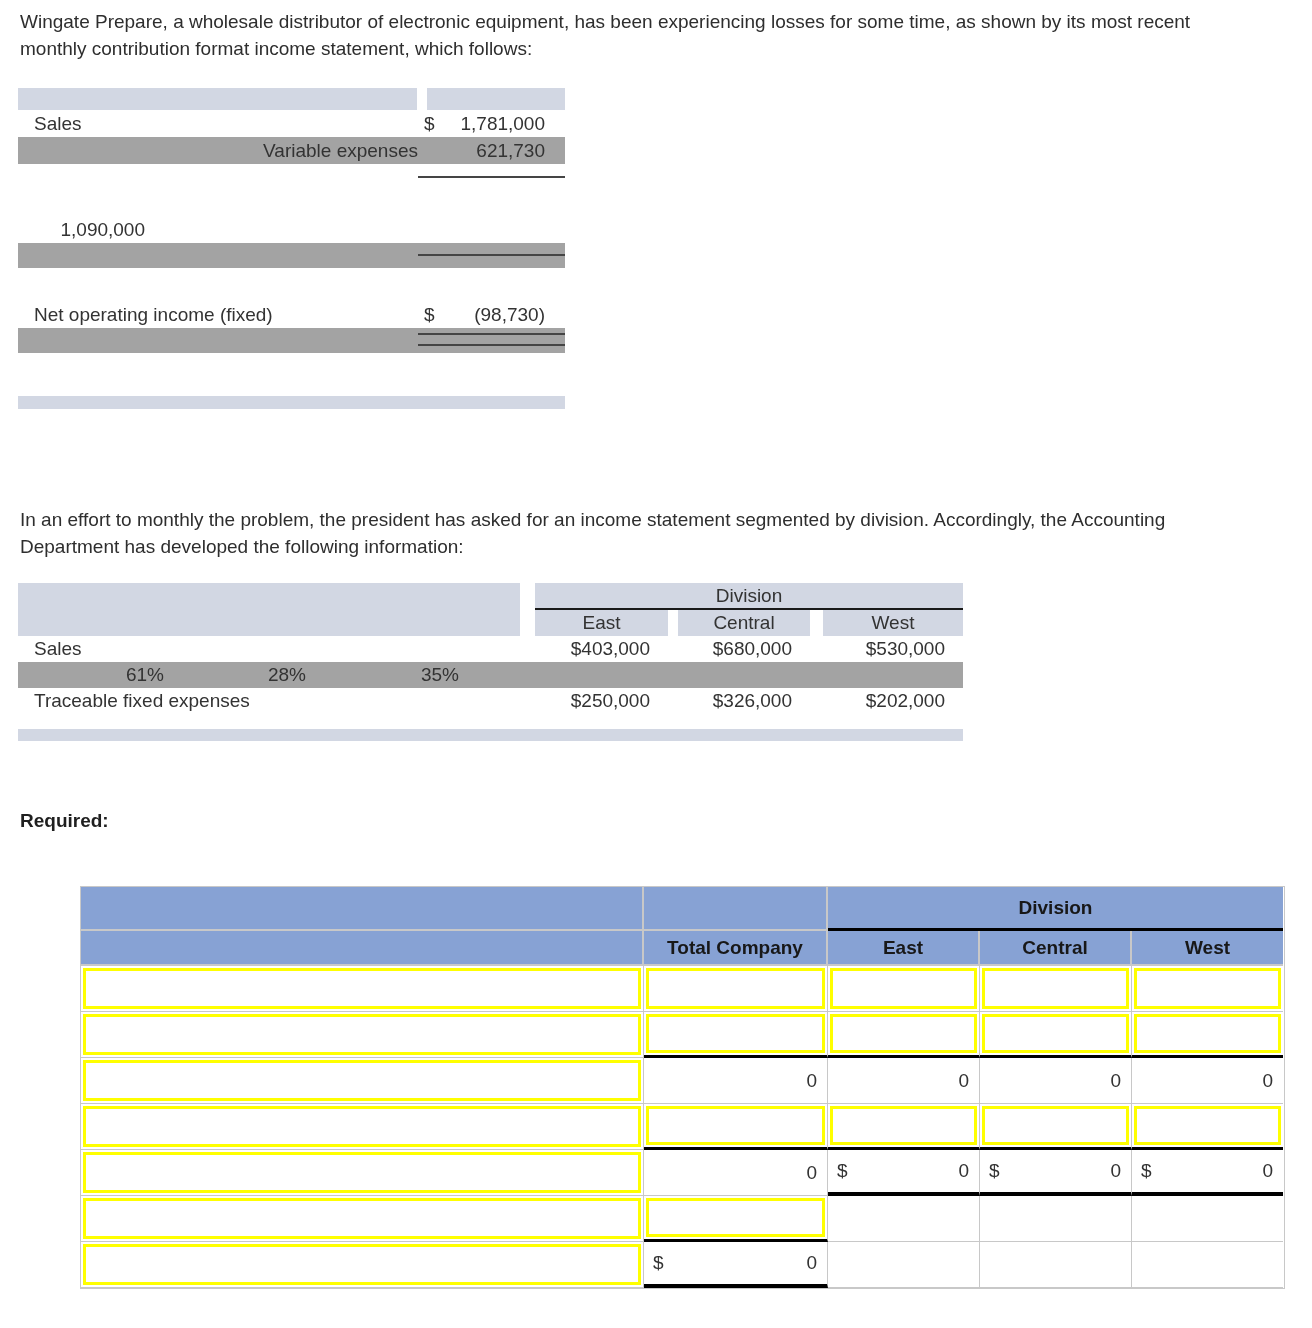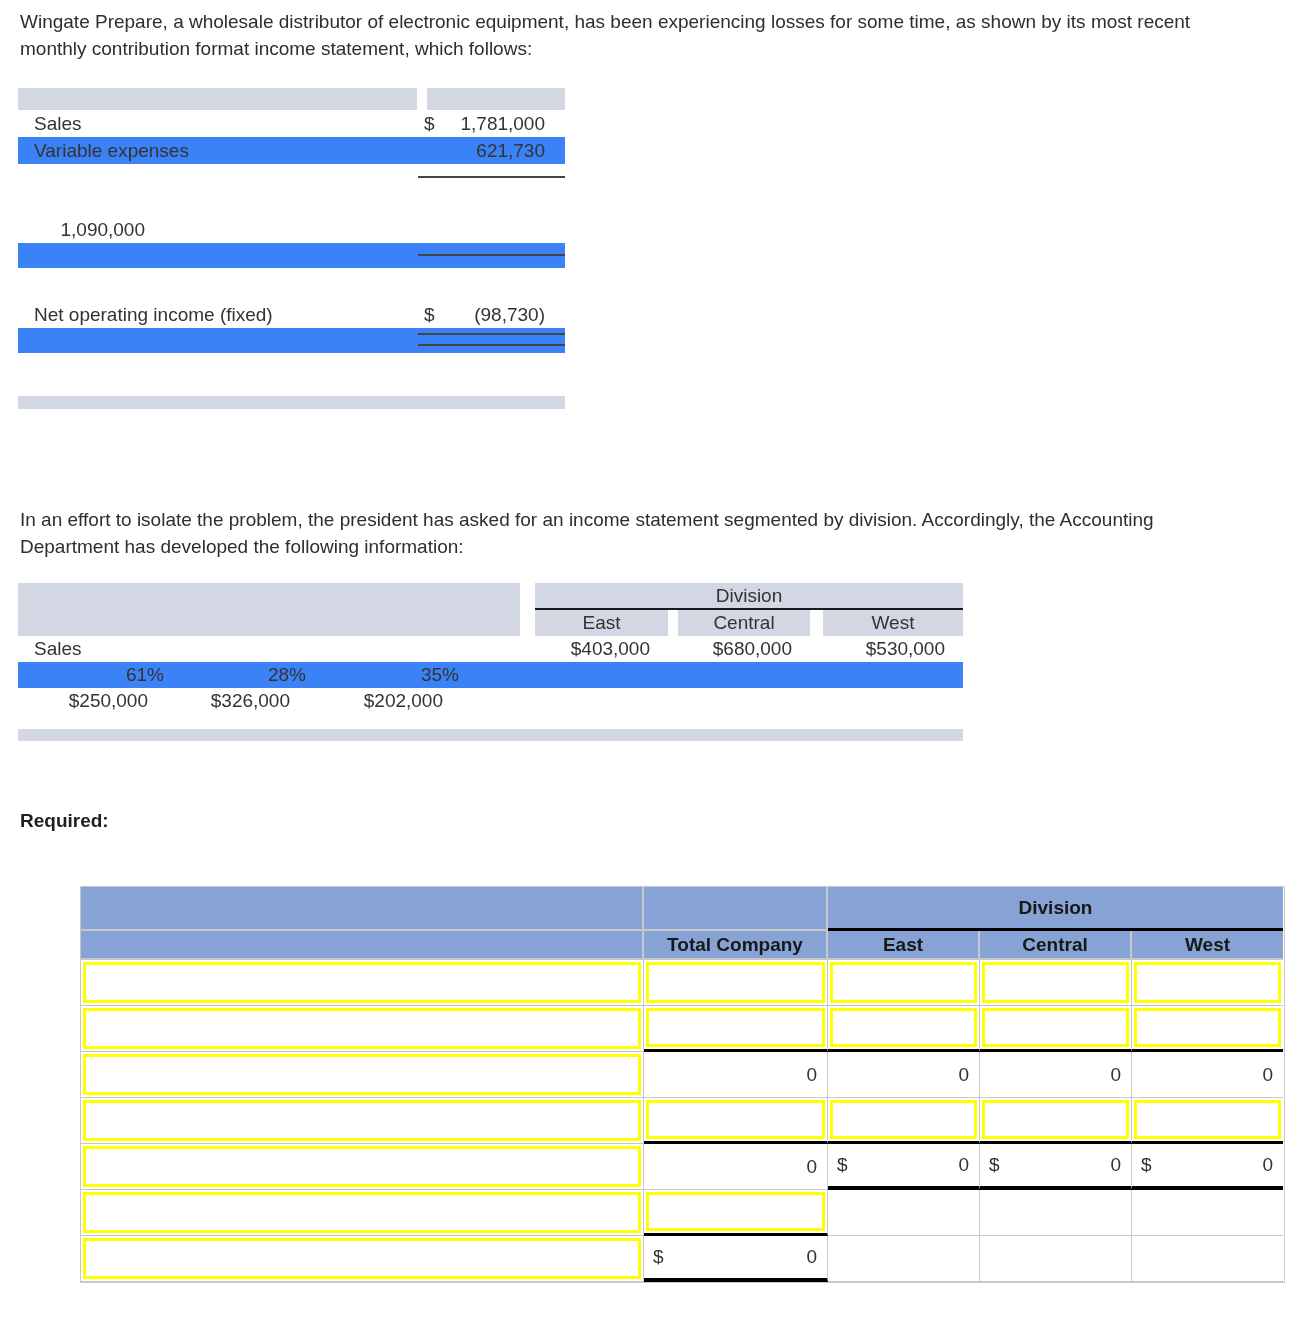--- a/index.html
+++ b/index.html
@@ -28,21 +28,21 @@
   .t1 { position: absolute; left: 18px; top: 88px; width: 547px; font-size: 19px; }
   .t1row { display: flex; align-items: center; height: 27px; }
   .t1label { width: 400px; padding-left: 16px; }
   .t1val { width: 147px; position: relative; display: flex; align-items: center; height: 100%; }
   .t1val .pfx { position: absolute; left: 6px; }
   .t1val .amt { margin-left: auto; padding-right: 20px; }
   .band { display: flex; height: 22px; }
   .band .b1 { width: 399px; background: #d2d7e3; }
   .band .bgap { width: 10px; background: #ffffff; }
   .band .b2 { flex: 1; background: #d2d7e3; }
-  .gray { background: #3b82f6; }
+  .gray { background: #a3a3a3; text-align: right; }
   .spacer { display: flex; }
   .rulebox { margin-left: auto; width: 147px; height: 100%; }
   .rule-u { border-bottom: 2px solid #454545; }
   .dblrule { margin-top: 5px; height: 13px; border-top: 2px solid #454545; border-bottom: 2px solid #454545; }
   .footband { height: 13px; background: #d2d7e3; }
 
   
   .t2 { position: absolute; left: 18px; top: 583px; width: 945px; font-size: 19px; }
   .t2row { display: flex; height: 26px; align-items: center; }
   .t2row.hdr1 { height: 27px; }
@@ -71,21 +71,21 @@
   .t3row { display: flex; }
   .t3 .cell { position: relative; height: 100%; border-right: 1px solid #c8c8c8; border-bottom: 1px solid #c8c8c8; background: #ffffff; }
   .t3 .cell:last-child { border-right: none; }
   .w-label { width: 563px; }
   .w-tc { width: 184px; }
   .w-e { width: 152px; }
   .w-c { width: 152px; }
   .w-w { width: 151px; }
   .w-divspan { width: 455px; }
   .hrow1 { height: 44px; }
-  .hrow2 { height: 29px; }
+  .hrow2 { height: 35px; }
   .brow { height: 46px; }
   .hcellblue { background: #87a2d4; border-right: 2px solid #c8c8c8; border-bottom: 2px solid #c8c8c8;
                display: flex; align-items: center; justify-content: center;
                font-weight: bold; color: #181818; height: 100%; position: relative; }
   .hcellblue.last { border-right: none; }
   .divhead { border-bottom: 3px solid #000000; }
   .ybox { position: absolute; left: 2px; right: 2px; top: 2px; bottom: 2px; border: 3px solid #ffff00; background: #ffffff; }
   .blk { border-bottom: 3px solid #000000 !important; }
   .blk4 { border-bottom: 4px solid #000000 !important; }
   .numcell { display: flex; align-items: center; justify-content: flex-end; padding-right: 10px; }
@@ -140,21 +140,21 @@
     </div>
     <div class="spacer gray" style="height:25px;">
         <div class="rulebox">
           <div class="dblrule"></div>
         </div>
       </div>
     <div class="spacer" style="height:43px;"></div>
     <div class="footband"></div>
   </div>
 
-  <div class="para" style="top:506px;">In an effort to isolate the problem, the president has asked for an income statement segmented by division. Accordingly, the Accounting Department has developed the following information:</div>
+  <div class="para" style="top:506px;">In an effort to monthly the problem, the president has asked for an income statement segmented by division. Accordingly, the Accounting Department has developed the following information:</div>
 
   <div class="t2">
     <div class="t2row hdr1">
       <div class="c-label bluebg"></div>
       <div class="c-gap1"></div>
       <div class="c-div">Division</div>
     </div>
     <div class="t2row">
       <div class="c-label bluebg"></div>
       <div class="c-gap1"></div>
@@ -175,20 +175,21 @@
     </div>
     <div class="t2row gray">
       <div class="c-gap1"></div>
       <div class="c-e vcell pad-p">61%</div>
       <div class="c-gap2"></div>
       <div class="c-c vcell pad-p">28%</div>
       <div class="c-gap3"></div>
       <div class="c-w vcell pad-p">35%</div>
     </div>
     <div class="t2row">
+      <div class="c-label">Traceable fixed expenses</div>
       <div class="c-gap1"></div>
       <div class="c-e vcell pad-d">$250,000</div>
       <div class="c-gap2"></div>
       <div class="c-c vcell pad-d">$326,000</div>
       <div class="c-gap3"></div>
       <div class="c-w vcell pad-d">$202,000</div>
     </div>
     <div style="height:15px;"></div>
     <div class="footband" style="height:12px;"></div>
   </div>

